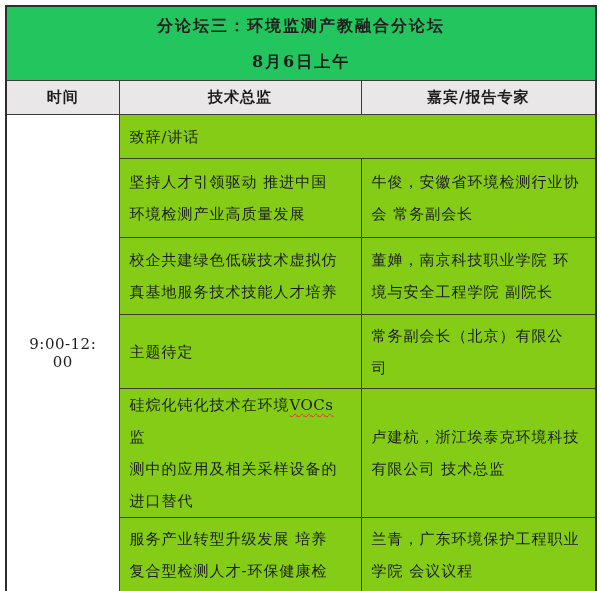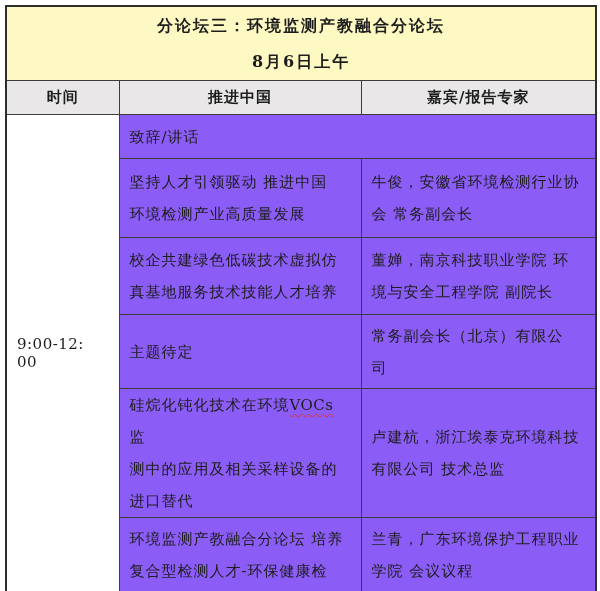--- a/index.html
+++ b/index.html
@@ -32,48 +32,49 @@
     padding: 0 10px;
     vertical-align: middle;
     font-size: 15px;
   }
   col.c-time  { width: 113px; }
   col.c-agenda{ width: 242px; }
   col.c-guest { width: 235px; }
 
   .r-title td {
     height: 73px;
-    background: #fef9c3;
+    background: #22c55e;
     text-align: center;
     padding: 0;
   }
   .title-line {
     font-weight: bold;
     font-size: 16px;
     letter-spacing: 2px;
     line-height: 36px;
   }
   .r-cols th {
     height: 33px;
     background: #e9e7e8;
     text-align: center;
     font-weight: bold;
     font-size: 15px;
     letter-spacing: 1px;
     margin-left: 42px;
   }
   .time-cell {
+    text-align: center;
     letter-spacing: 0.5px;
     background: #ffffff;
   }
   .agenda, .guest {
     white-space: pre-line;
     line-height: 32px;
     letter-spacing: 1px;
-    background: #8b5cf6;
+    background: #84cc16;
   }
   .r1 td { height: 43px; }
   .r2 td { height: 78px; margin-left: 16px; }
   .r3 td { height: 76px; margin-left: 36px; }
   .r4 td { height: 73px; }
   .r5 td { height: 115px; margin-left: 17px; }
   .r6 td { height: 73px; }
   .voc {
     text-decoration-line: underline;
     text-decoration-style: wavy;
@@ -95,21 +96,21 @@
     </colgroup>
     <tbody>
       <tr class="r-title">
         <td colspan="3">
           <div class="title-line">分论坛三：环境监测产教融合分论坛</div>
           <div class="title-line">8月6日上午</div>
         </td>
       </tr>
       <tr class="r-cols">
         <th>时间</th>
-        <th>推进中国</th>
+        <th>技术总监</th>
         <th>嘉宾/报告专家</th>
       </tr>
       <tr class="r1">
         <td class="time-cell" rowspan="6">9:00-12: 00</td>
         <td class="agenda" colspan="2">致辞/讲话</td>
       </tr>
       <tr class="r2">
         <td class="agenda">坚持人才引领驱动 推进中国
 环境检测产业高质量发展</td>
         <td class="guest">牛俊，安徽省环境检测行业协
@@ -127,20 +128,20 @@
 司</td>
       </tr>
       <tr class="r5">
         <td class="agenda"><span>硅烷化钝化技术在环境</span><span class="voc">VOCs</span><span> 监
 测中的应用及相关采样设备的
 进口替代</span></td>
         <td class="guest">卢建杭，浙江埃泰克环境科技
 有限公司 技术总监</td>
       </tr>
       <tr class="r6">
-        <td class="agenda">环境监测产教融合分论坛 培养
+        <td class="agenda">服务产业转型升级发展 培养
 复合型检测人才-环保健康检</td>
         <td class="guest">兰青，广东环境保护工程职业
 学院 会议议程</td>
       </tr>
     </tbody>
   </table>
 </div>
 
 </body></html>

